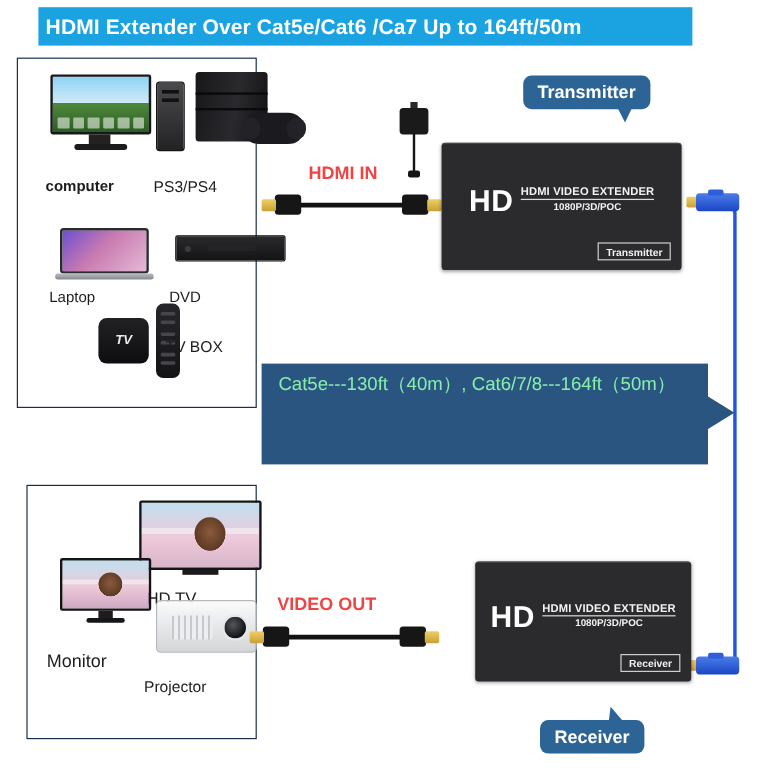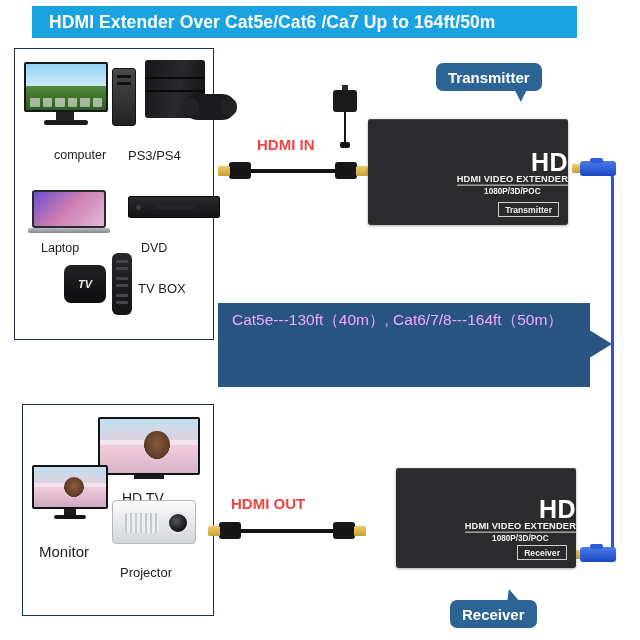--- a/index.html
+++ b/index.html
@@ -13,21 +13,21 @@
   .stage{position:absolute;left:0;top:0;width:640px;height:640px;}
 
   
   .title-banner{
     position:absolute;left:32px;top:6px;width:545px;height:32px;
     background:#1aa3e0;
     display:flex;align-items:center;
   }
   .title-banner span{
     color:#ffffff;font-size:17.5px;font-weight:bold;
-    letter-spacing:.1px;padding-left:17px;white-space:nowrap;
+    letter-spacing:.1px;padding-left:6px;white-space:nowrap;
   }
 
   
   .panel{
     position:absolute;
     border:1.6px solid #1b2f4b;
     background:#ffffff;
     box-sizing:border-box;
   }
   #panel-source{left:14px;top:48px;width:200px;height:292px;}
@@ -58,21 +58,20 @@
     border-radius:3px;
     box-shadow:inset 0 1px 0 #47474a, 0 1px 3px rgba(0,0,0,.35);
   }
   #extender-tx{left:368px;top:119px;width:200px;height:106px;}
   #extender-rx{left:396px;top:468px;width:180px;height:100px;}
 
   .ext-brand{
     position:absolute;left:0;right:0;top:38%;
     display:flex;align-items:flex-end;justify-content:center;
     transform:translateY(-18%);
-    flex-direction:column;
   }
   .ext-hd{
     color:#ffffff;font-size:25px;font-weight:bold;line-height:.9;
     letter-spacing:.5px;
   }
   .ext-sub{margin-left:6px;text-align:center;padding-bottom:2px;}
   .ext-sub .l1{
     color:#f2f2f2;font-size:9.3px;font-weight:bold;letter-spacing:.15px;
     border-bottom:1px solid #dcdcdc;padding-bottom:1px;display:block;
     white-space:nowrap;
@@ -113,21 +112,21 @@
     transform:skewX(10deg);
   }
 
   
   #callout{
     position:absolute;left:218px;top:303px;width:372px;height:84px;
     background:#2a5580;box-sizing:border-box;
     padding:7px 12px 6px 14px;
   }
   #callout .c-line1{
-    color:#f0abfc;font-size:15.5px;white-space:nowrap;display:block;
+    color:#86efac;font-size:15.5px;white-space:nowrap;display:block;
   }
   #callout .c-line2{
     color:#ffffff;font-size:12.7px;line-height:1.38;display:block;
     margin-top:5px;
   }
   #callout-tail{
     position:absolute;left:586px;top:328px;
     width:0;height:0;
     border-top:16px solid transparent;
     border-bottom:16px solid transparent;
@@ -210,21 +209,21 @@
   #psu .cord{
     position:absolute;left:17px;top:21px;width:2px;height:33px;
     background:#151515;
   }
   #psu .jack{
     position:absolute;left:13px;top:52px;width:10px;height:6px;
     background:#141414;border-radius:2px;
   }
 
   
-  .ill{position:absolute;}
+  .ill{position:absolute;margin-left:18px;}
 
   
   #ill-computer{left:24px;top:62px;width:112px;height:66px;}
   .mon-screen{
     position:absolute;left:0;top:0;width:84px;height:50px;
     background:linear-gradient(#1b2f4b,#2d4f77);
     border:2.5px solid #17181a;border-radius:2px;box-sizing:border-box;
     overflow:hidden;
   }
   .mon-screen .sky{position:absolute;left:0;top:0;right:0;height:48%;
@@ -385,21 +384,21 @@
           <i></i>
       </div>
     </div>
     <div class="mon-stand"></div>
     <div class="mon-base"></div>
     <div class="tower">
       <div class="slot"></div>
       <div class="slot2"></div>
     </div>
   </div>
-  <div class="dev-label" style="left:54px;top:148px;">computer</div>
+  <div class="dev-label" style="left:38px;top:148px;font-weight:bold;">computer</div>
 
   <div class="ill" id="ill-console">
     <div class="console-body">
       <div class="seam"></div>
       <div class="seam2"></div>
     </div>
     <div class="gamepad"></div>
   </div>
   <div class="dev-label" style="left:128px;top:148px;font-size:13px;">PS3/PS4</div>
 
@@ -510,21 +509,21 @@
 
   <div class="ill" id="ill-projector">
     <div class="proj-body">
       <div class="proj-grill"></div>
       <div class="proj-lens"></div>
     </div>
   </div>
   <div class="dev-label" style="left:120px;top:565px;font-size:13px;">Projector</div>
 
 
-  <div class="hdmi-label" id="label-hdmi-out">HDMI OUT</div>
+  <div class="hdmi-label" id="label-hdmi-out">VIDEO OUT</div>
   <div class="hdmi-cable" id="cable-out">
     <div class="wire"></div>
     <div class="plug left">
       <div class="body"></div>
         <div class="tip"></div>
     </div>
     <div class="plug right">
       <div class="body"></div>
         <div class="tip"></div>
     </div>

